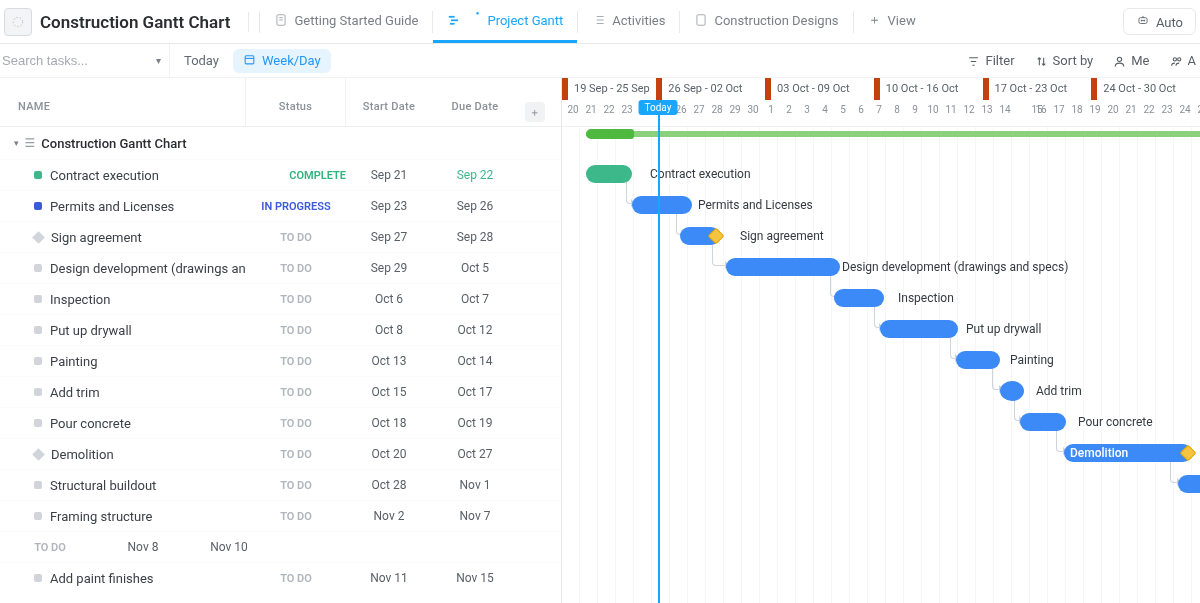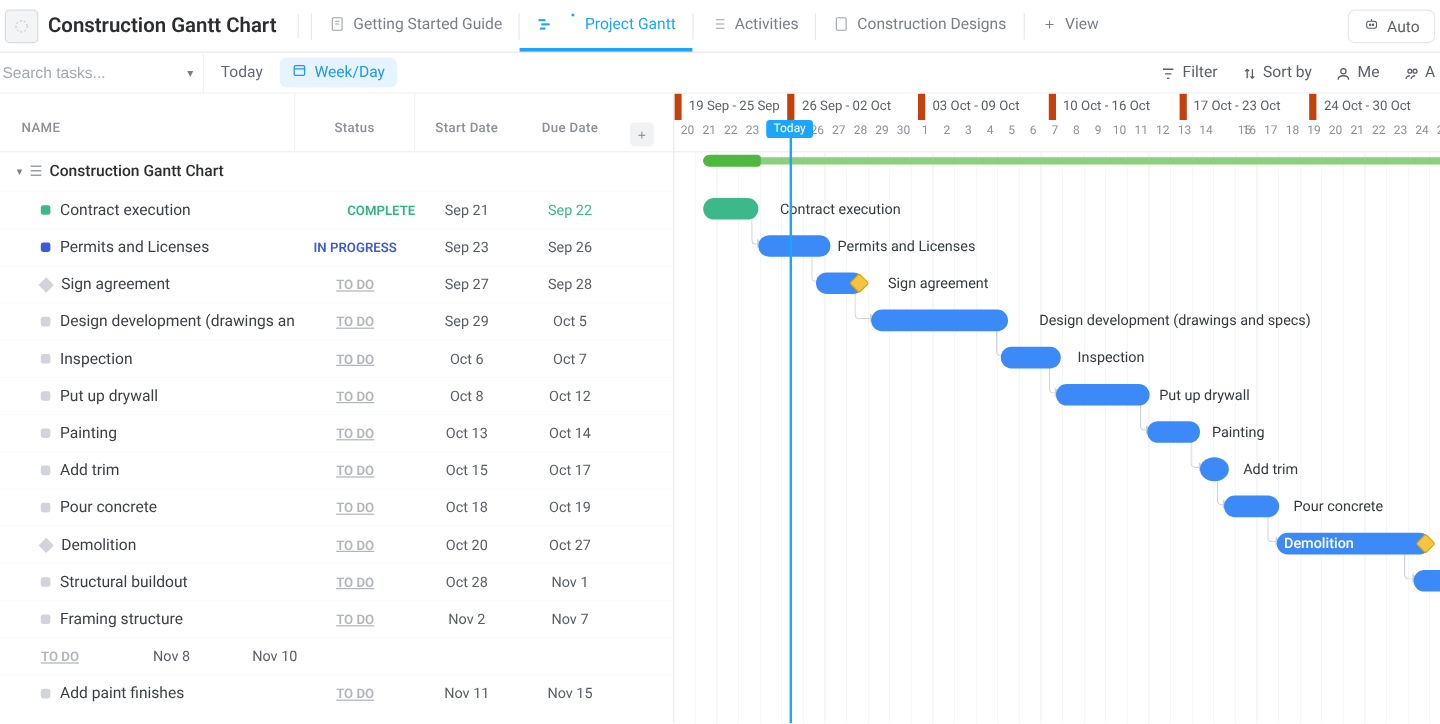--- a/index.html
+++ b/index.html
@@ -51,21 +51,21 @@
   .task-row { display:flex; align-items:center; height:31px; font-size:13px; color:#3b3f46; border-top:1px solid #fafbfc; }
   .cell-name { flex:0 0 246px; display:flex; align-items:center; padding-left:34px; overflow:hidden; white-space:nowrap; text-overflow:ellipsis; }
   .sq { width:8px; height:8px; border-radius:2px; margin-right:8px; flex:0 0 auto; }
   .sq.complete { background:#3db88b; }
   .sq.inprogress { background:#3b5bdb; }
   .sq.todo { background:#d1d4da; }
   .diamond { width:9px; height:9px; transform:rotate(45deg); background:#d1d4da; margin-right:8px; }
   .cell-status { flex:0 0 100px; text-align:center; font-size:11px; font-weight:600; }
   .st-complete { color:#30b57f;text-align:right; }
   .st-inprogress { color:#3b5bdb; }
-  .st-todo { color:#b0b4bc;text-decoration:underline; }
+  .st-todo { color:#b0b4bc; }
   .cell-date { flex:0 0 86px; text-align:center; color:#595e67; font-size:12px; }
   .cell-due { flex:0 0 86px; text-align:center; color:#595e67; font-size:12px; }
   .cell-due.green { color:#3db88b; }
 
   
   .right { flex:1; position:relative; overflow:hidden; }
   .time-header { height:49px; border-bottom:1px solid #eceef0; position:relative; }
   .range-row { height:22px; display:flex; }
   .range-cell { border-left:6px solid #c2410c; font-size:11px; color:#5b6069; padding:4px 0 0 6px; white-space:nowrap; }
   .day-row { height:27px; position:relative; }
@@ -440,21 +440,21 @@
             <div class="bar" style="left: 118px; width: 40px;">
               <div class="ms"></div>
             </div>
             <div class="bar-label" style="left: 178px;">Sign agreement</div>
           </div>
           <div class="bar-row" style="top: 125px;">
             <div class="dep" style="left: 150px; top: -16px; height: 30px; width: 14px;">
               <div class="arrow"></div>
             </div>
             <div class="bar" style="left: 164px; width: 114px;"></div>
-            <div class="bar-label" style="left: 304px;">Design development (drawings and specs)</div>
+            <div class="bar-label" style="left: 280px;">Design development (drawings and specs)</div>
           </div>
           <div class="bar-row" style="top: 156px;">
             <div class="dep" style="left: 268px; top: -16px; height: 30px; width: 6px;">
               <div class="arrow"></div>
             </div>
             <div class="bar" style="left: 272px; width: 50px;"></div>
             <div class="bar-label" style="left: 336px;">Inspection</div>
           </div>
           <div class="bar-row" style="top: 187px;">
             <div class="dep" style="left: 312px; top: -16px; height: 30px; width: 6px;">

